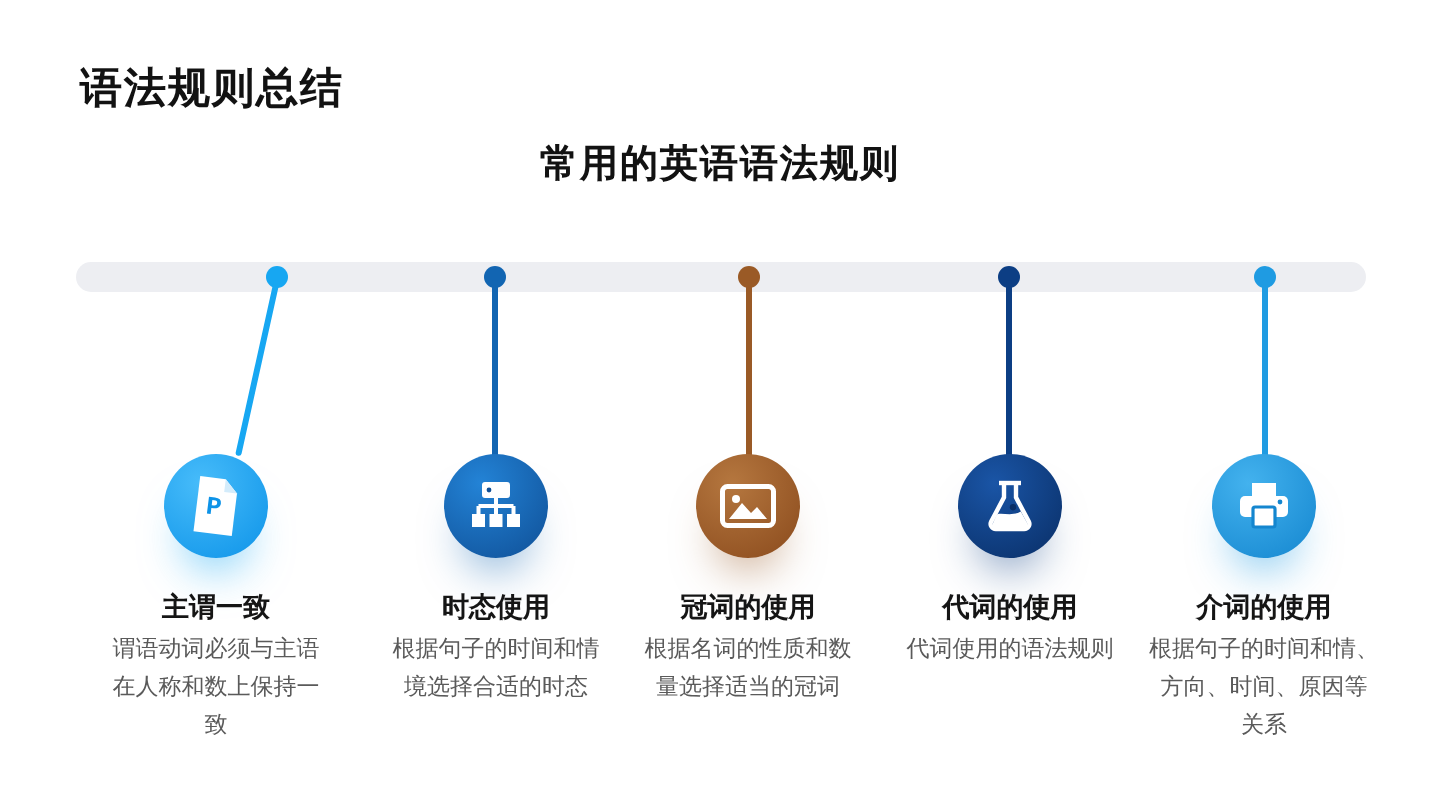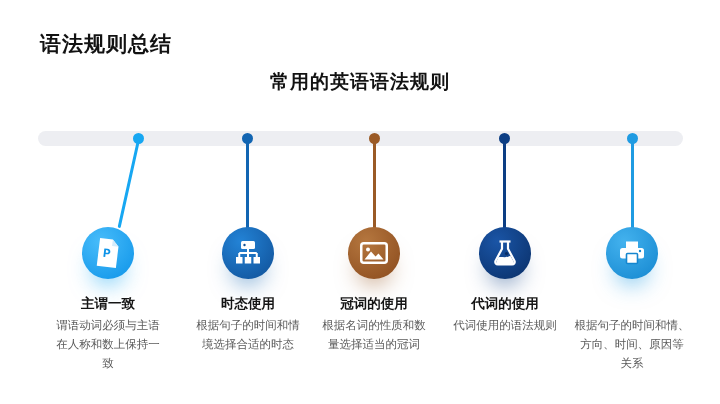--- a/index.html
+++ b/index.html
@@ -121,17 +121,18 @@
   <div class="dot d5 i5"></div>
   <div class="link l5 i5"></div>
   <div class="bubble b5 i5">
     <svg width="28" height="26" viewBox="0 0 28 26">
       <rect x="8" y="1.5" width="12" height="6.5" fill="#ffffff"></rect>
       <rect x="2" y="8" width="24" height="10.5" rx="2.5" fill="#ffffff"></rect>
       <circle cx="22" cy="11" r="1.2" fill="currentColor"></circle>
       <rect x="8.5" y="13.5" width="11" height="10" rx="1" fill="#ffffff" stroke="currentColor" stroke-width="1.6"></rect>
     </svg>
   </div>
+  <div class="label head t5">介词的使用</div>
   <div class="label desc t5">根据句子的时间和情、
 方向、时间、原因等
 关系</div>
 
 </div>
 
 </body></html>

